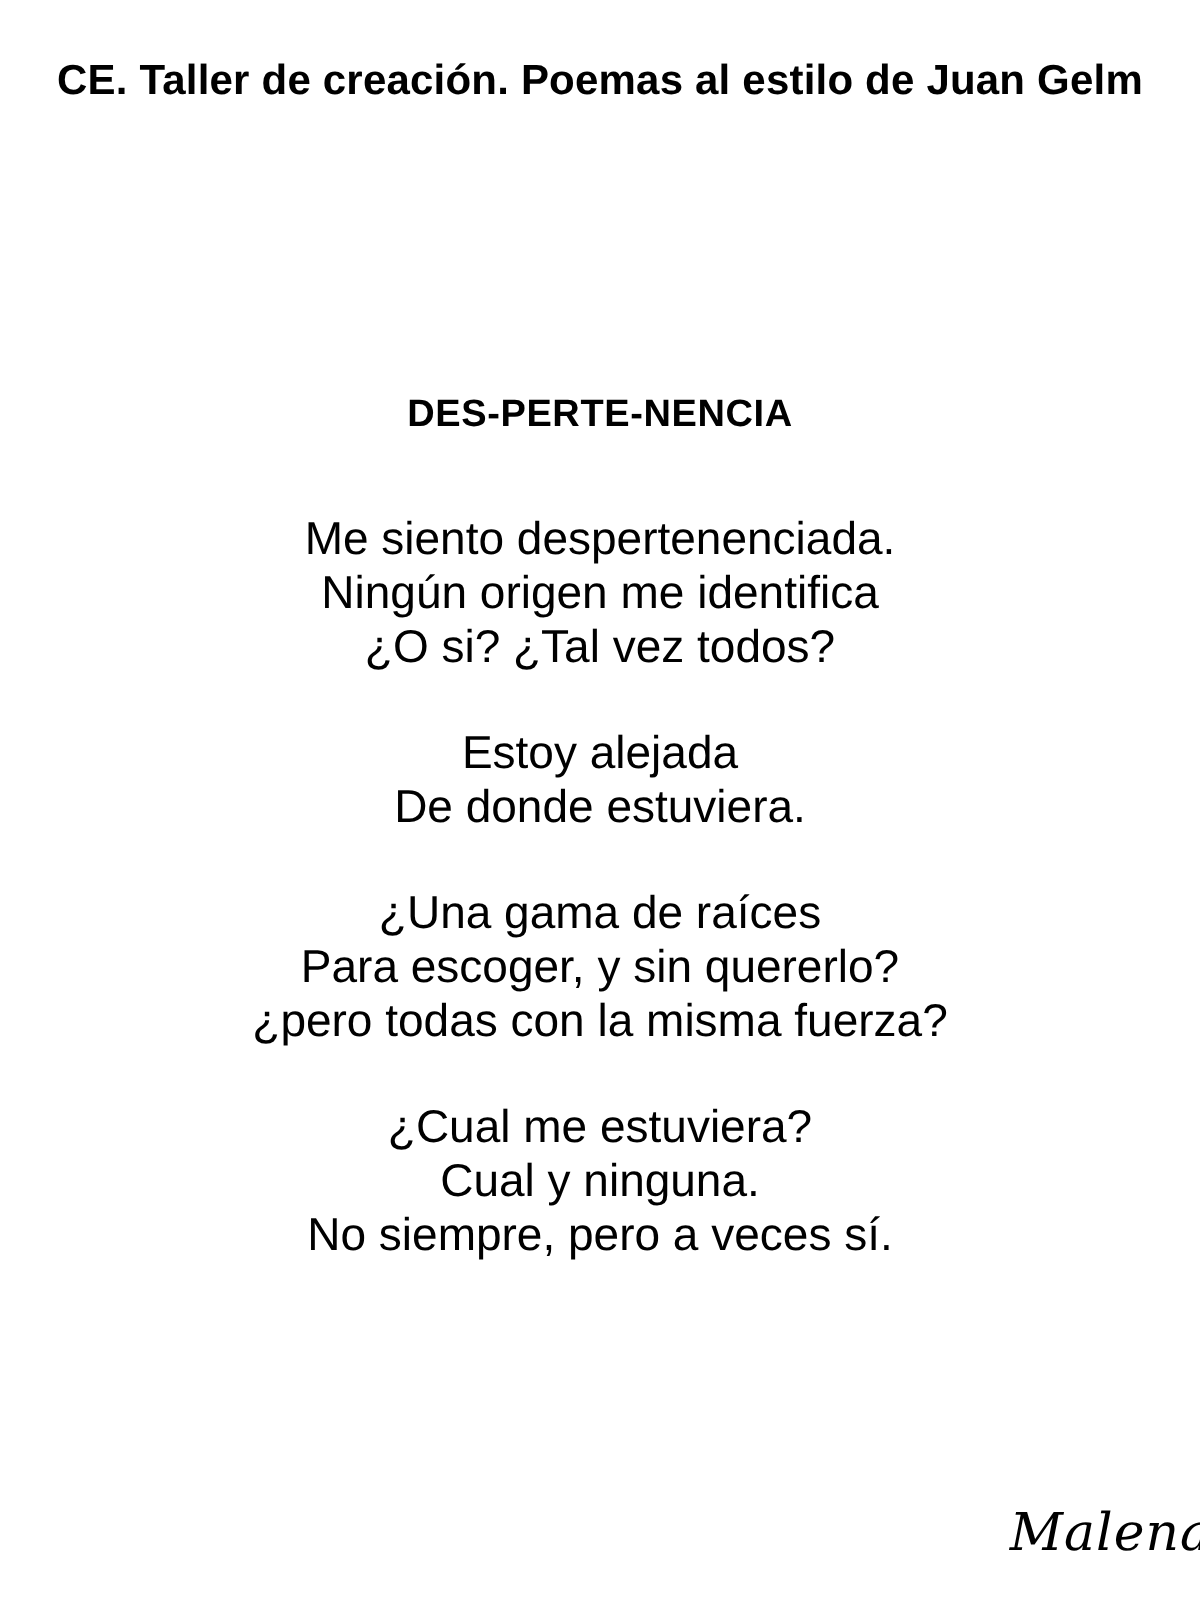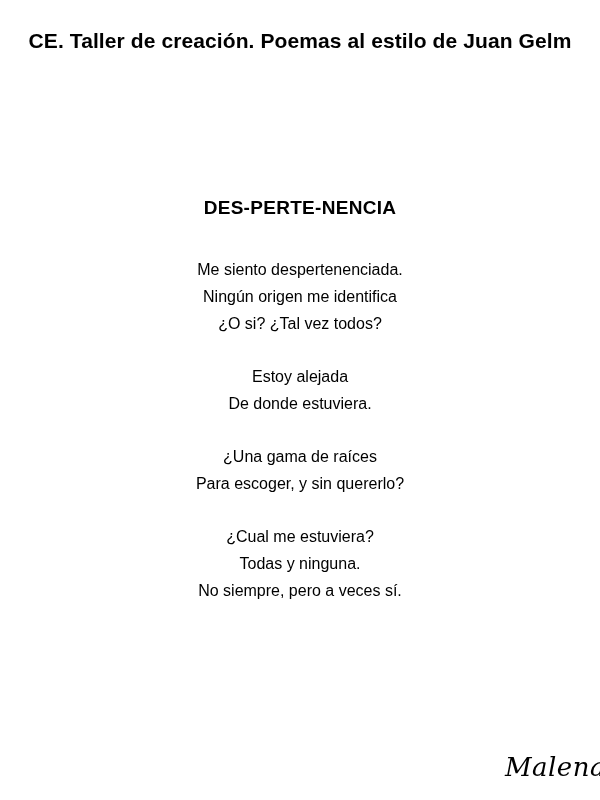--- a/index.html
+++ b/index.html
@@ -52,21 +52,21 @@
     margin: 0 0 36px 0;
     line-height: 24px;
   }
   .stanza {
     margin: 0 0 26px 0;
   }
   .stanza:last-child {
     margin-bottom: 0;
   }
   .line {
-    font-size: 16px;
+    font-size: 23px;
     line-height: 27px;
     white-space: pre;
   }
   .signature {
     position: absolute;
     bottom: 18px;
     right: -6px;
     width: 600px;
     text-align: right;
     font-family: "DejaVu Serif", serif;
@@ -97,24 +97,25 @@
     </div>
 
     <div class="stanza">
       <div class="line">Estoy alejada</div>
       <div class="line">De donde estuviera.</div>
     </div>
 
     <div class="stanza">
       <div class="line">¿Una gama de raíces</div>
       <div class="line">Para escoger, y sin quererlo?</div>
+      <div class="line">¿pero todas con la misma fuerza?</div>
     </div>
 
     <div class="stanza">
       <div class="line">¿Cual me estuviera?</div>
-      <div class="line">Todas y ninguna.</div>
+      <div class="line">Cual y ninguna.</div>
       <div class="line">No siempre, pero a veces sí.</div>
     </div>
   </div>
 
   <div class="signature">Malena </div>
 
 </div>
 
 </body></html>

